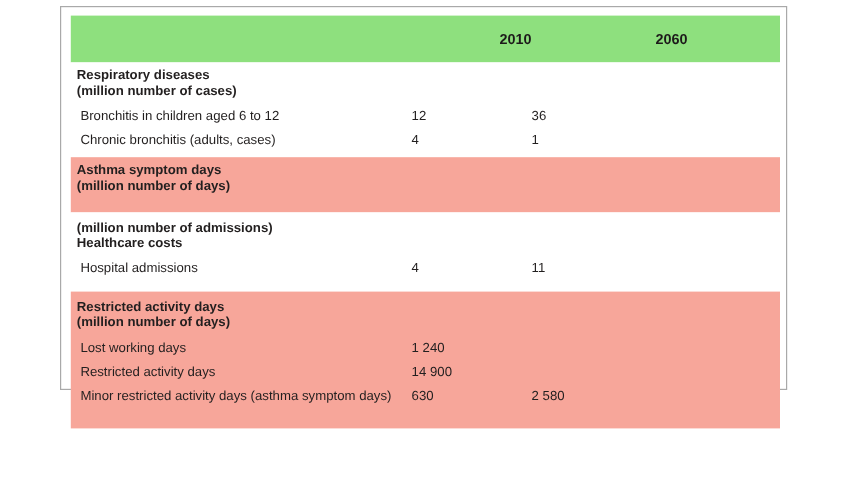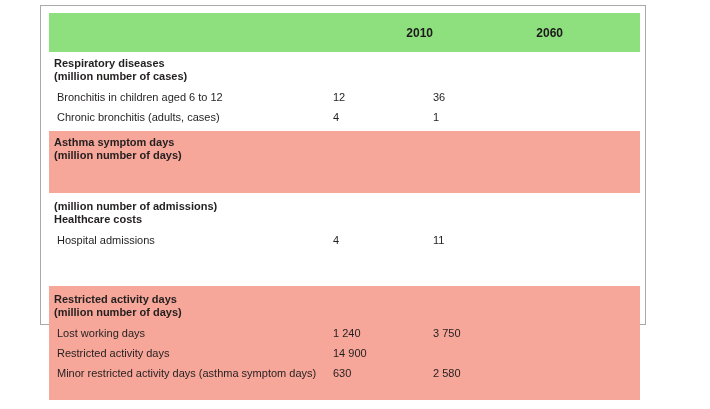--- a/index.html
+++ b/index.html
@@ -5,21 +5,21 @@
   * { margin: 0; padding: 0; box-sizing: border-box; }
   html, body {
     width: 710px; height: 409px;
     background: #ffffff;
     font-family: "Liberation Sans", sans-serif;
     color: #221f1f;
     overflow: hidden;
   }
   .frame {
     position: absolute;
-    left: 40px; top: 5px;
+    left: 50px; top: 5px;
     width: 606px; height: 320px;
     border: 1px solid var(--border-gray, #a9a9a9);
     background: #ffffff;
   }
   .table {
     position: absolute;
     left: 8px; top: 7px;
     width: 591px;
   }
   .grid-row {
@@ -33,23 +33,23 @@
   }
   .year-cell {
     text-align: right;
     font-weight: bold;
     font-size: 12px;
     color: #1d1a1a;
   }
   .section { background: #ffffff; }
   .section.tone-salmon { background: var(--salmon, #f7a69a); }
   .section:nth-child(1) { padding: 5px 0 4px; }
-  .section:nth-child(2) { padding: 5px 0 27px; }
+  .section:nth-child(2) { padding: 5px 0 11px; }
   .section:nth-child(3) { padding: 7px 0 9px; }
-  .section:nth-child(4) { padding: 7px 0 17px; margin-top: 27px; }
+  .section:nth-child(4) { padding: 7px 0 17px; }
   .section-title {
     font-weight: bold;
     font-size: 11px;
     line-height: 13px;
     padding-left: 5px;
     margin-bottom: 4px;
   }
   .data-row {
     height: 20px;
     font-size: 11px;
@@ -117,21 +117,20 @@
 
   <div class="section tone-salmon">
     <div class="section-title">
       <div>Restricted activity days</div>
       <div>(million number of days)</div>
     </div>
     <div>
   <div class="grid-row data-row">
     <div class="row-label">Lost working days</div>
     <div class="num">1 240</div>
-    <div class="num">3 750</div>
     <div></div>
   </div>
 
   <div class="grid-row data-row">
     <div class="row-label">Restricted activity days</div>
     <div class="num">14 900</div>
     <div></div>
   </div>
 
   <div class="grid-row data-row">

